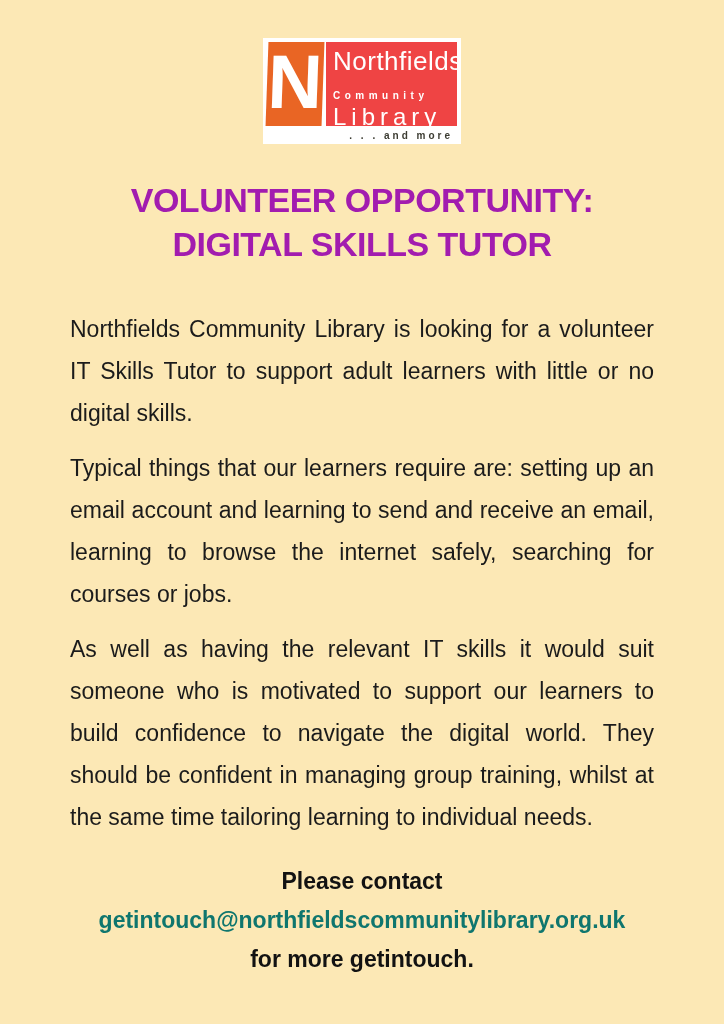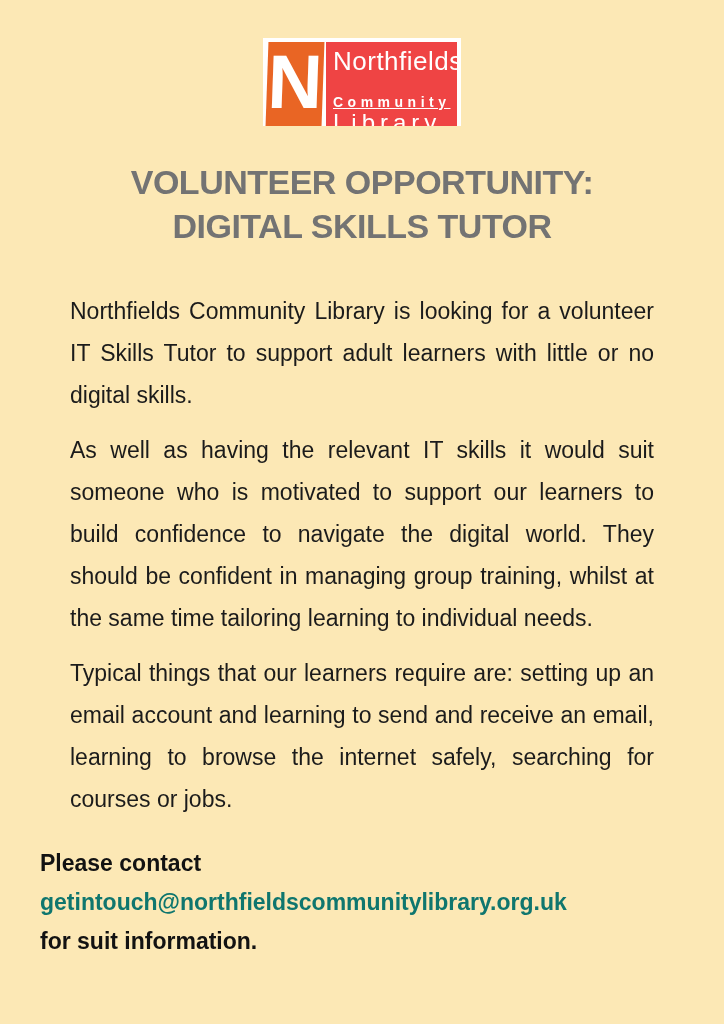--- a/index.html
+++ b/index.html
@@ -46,27 +46,26 @@
     box-sizing: border-box;
     overflow: hidden;
   }
   .logo-name {
     font-size: 26px;
     line-height: 28px;
     letter-spacing: 0.5px;
     white-space: nowrap;
   }
   .logo-community {
-    font-size: 14px;
+    font-size: 10px;
     font-weight: bold;
     letter-spacing: 4.5px;
     line-height: 14px;
-    margin-top: 20px;
+    margin-top: 14px;
     white-space: nowrap;
-    text-decoration: underline;
   }
   .logo-library {
     font-size: 24px;
     letter-spacing: 5px;
     line-height: 26px;
     margin-top: 1px;
     white-space: nowrap;
     text-decoration: underline;
   }
   .logo-strip {
@@ -86,39 +85,39 @@
   }
 
   
   .heading {
     margin: 34px 20px 0 20px;
     text-align: center;
     font-size: 34px;
     line-height: 44px;
     font-weight: bold;
     letter-spacing: -0.5px;
-    color: #737373;
+    color: #a21caf;
   }
 
   
   .content {
     margin: 42px 70px 0 70px;
   }
   .body-paragraph {
     font-size: 23px;
     line-height: 42px;
     text-align: justify;
     color: #1B1B1B;
     margin: 0 0 13px 0;
   }
 
   
   .contact {
     margin: 24px 40px 0 40px;
-    text-align: left;
+    text-align: center;
     font-weight: bold;
     font-size: 23px;
     line-height: 39px;
     color: #121212;
   }
   .contact-email {
     color: #0f766e;
     text-decoration-thickness: 2px;
     text-underline-offset: 4px;
     cursor: pointer;
@@ -133,32 +132,35 @@
     <div class="logo-main">
       <div class="logo-n-block">
         <span>N</span>
       </div>
       <div class="logo-text-block">
         <div class="logo-name">Northfields</div>
         <div class="logo-community">Community</div>
         <div class="logo-library">Library</div>
       </div>
     </div>
+    <div class="logo-strip">
+      <span class="logo-tagline">. . . and more</span>
+    </div>
   </div>
 
   <h1 class="heading">
     <div>VOLUNTEER OPPORTUNITY:</div>
     <div>DIGITAL SKILLS TUTOR</div>
   </h1>
 
   <div class="content">
     <p class="body-paragraph">Northfields Community Library is looking for a volunteer IT Skills Tutor to support adult learners with little or no digital skills.</p>
+    <p class="body-paragraph">Typical things that our learners require are: setting up an email account and learning to send and receive an email, learning to browse the internet safely, searching for courses or jobs.</p>
     <p class="body-paragraph">As well as having the relevant IT skills it would suit someone who is motivated to support our learners to build confidence to navigate the digital world. They should be confident in managing group training, whilst at the same time tailoring learning to individual needs.</p>
-    <p class="body-paragraph">Typical things that our learners require are: setting up an email account and learning to send and receive an email, learning to browse the internet safely, searching for courses or jobs.</p>
   </div>
 
   <div class="contact">
     <div>Please contact</div>
     <div><span class="contact-email">getintouch@northfieldscommunitylibrary.org.uk</span></div>
-    <div>for suit information.</div>
+    <div>for more getintouch.</div>
   </div>
 
 </div>
 
 </body></html>

